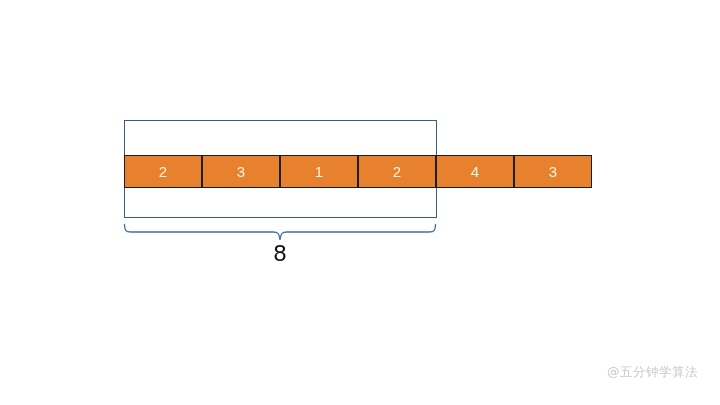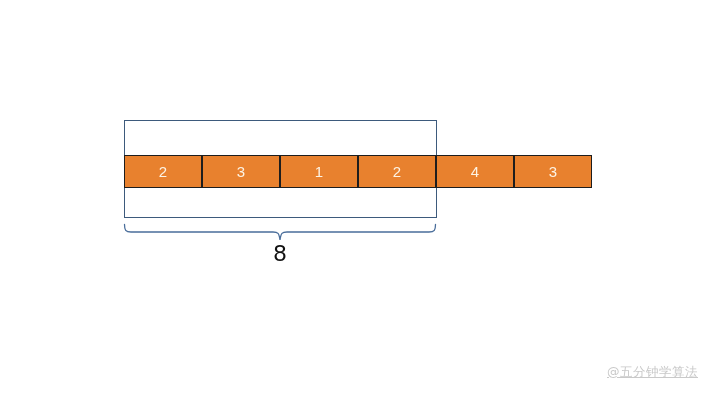--- a/index.html
+++ b/index.html
@@ -84,21 +84,20 @@
   .watermark {
     position: absolute;
     right: 22px;
     bottom: 24px;
     font-size: 12.5px;
     color: #c9c9c9;
     letter-spacing: 0.5px;
     font-family: "DejaVu Sans", sans-serif;
     user-select: none;
     z-index: 4;
-    text-decoration: underline;
   }
 </style>
 </head>
 <body>
 
 <div id="stage">
 
   <div class="window-box"></div>
 
   <div class="array-strip">

